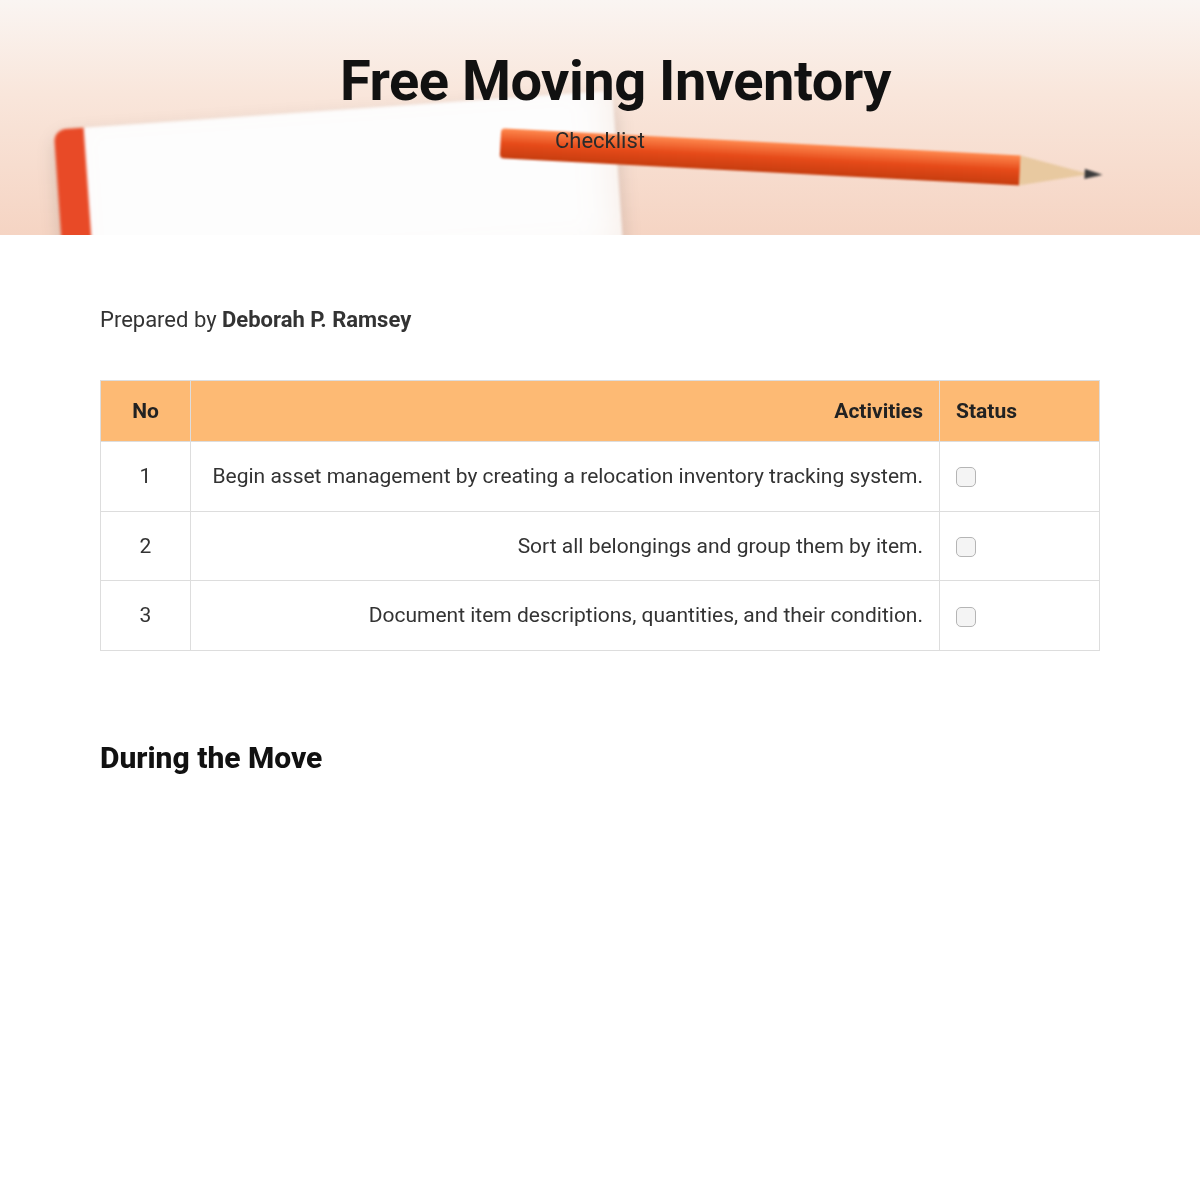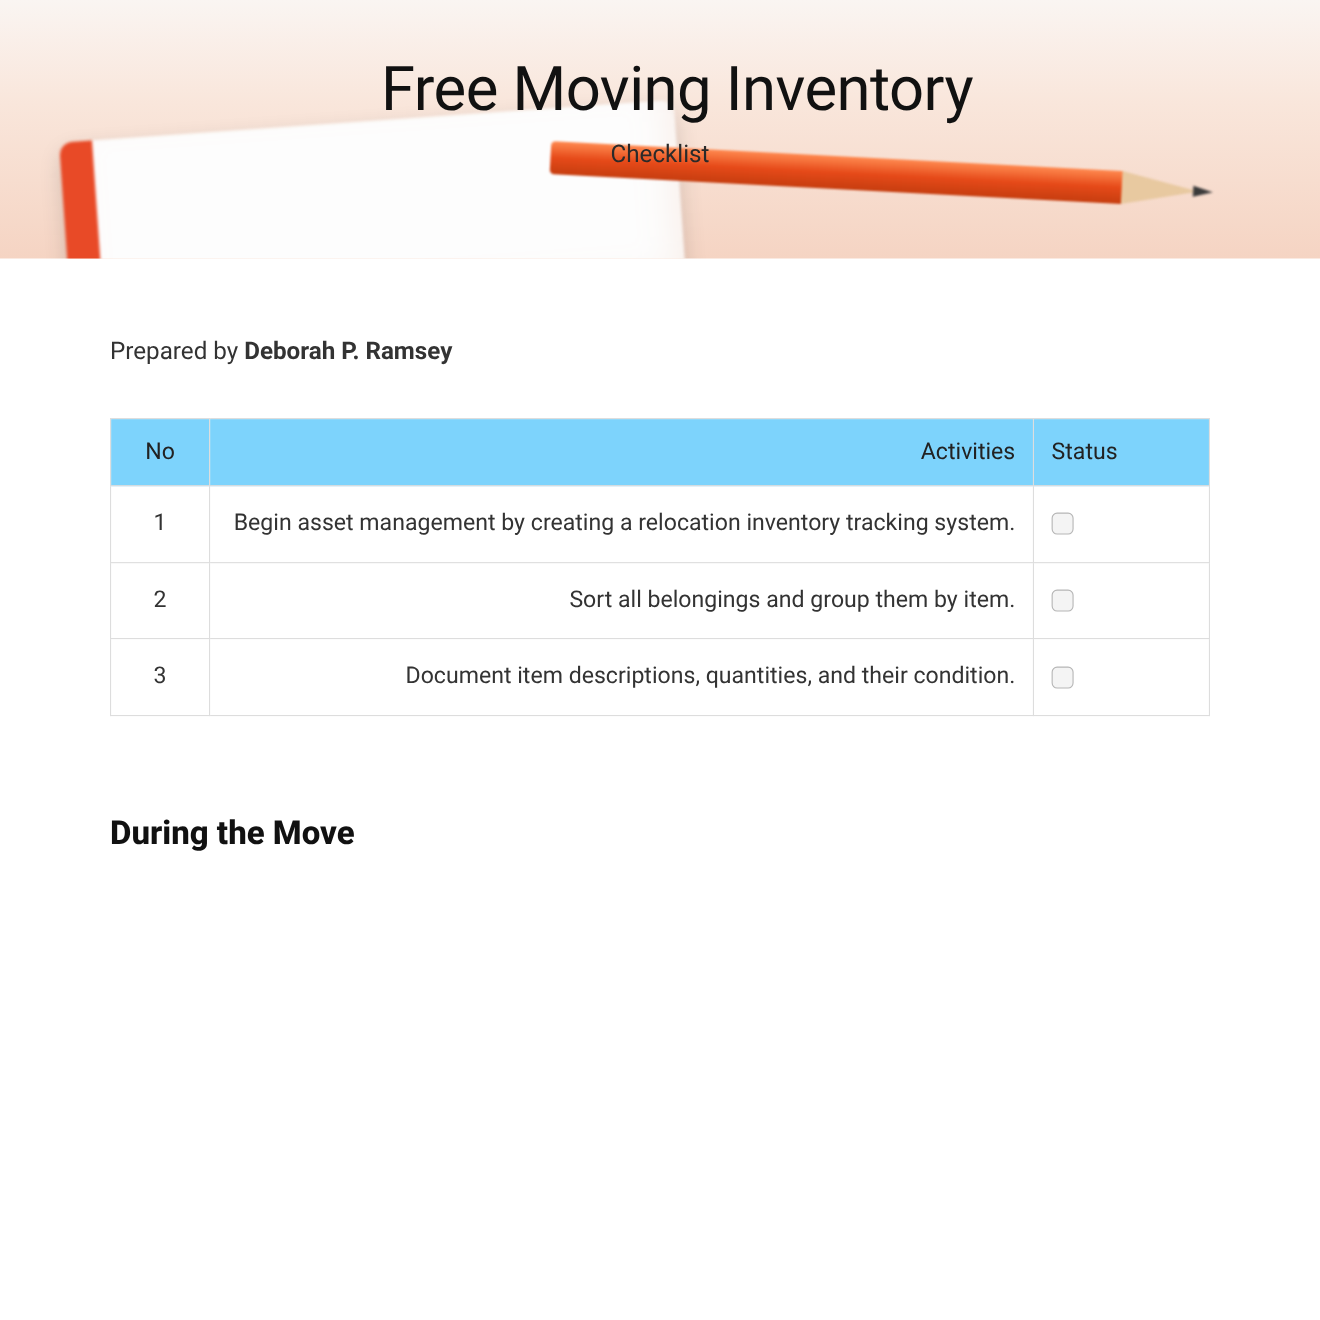--- a/index.html
+++ b/index.html
@@ -71,21 +71,21 @@
     border-bottom: 5px solid transparent;
   }
   .hero-text {
     position: absolute;
     top: 48px;
     left: 0; right: 0;
     text-align: center;
   }
   .hero-title {
     font-size: 56px;
-    font-weight: 400;
+    font-weight: 700;
     letter-spacing: -0.5px;
     color: #111;
     padding-left: 31px;
   }
   .hero-sub {
     font-size: 22px;
     font-weight: 400;
     color: #2a2a2a;
     margin-top: 14px;
   }
@@ -117,23 +117,23 @@
     margin-top: 48px;
     font-size: 21px;
   }
   table.checklist th, table.checklist td {
     border: 1px solid #ddd;
     padding: 18px 16px;
     text-align: right;
     vertical-align: middle;
   }
   table.checklist th {
-    font-weight: 400;
+    font-weight: 700;
     color: #222;
-    background: #7dd3fc;
+    background: #fdba74;
   }
   table.checklist th.col-no, table.checklist td.col-no {
     width: 90px;
     text-align: center;
   }
   table.checklist th.col-status, table.checklist td.col-status {
     width: 160px;
     text-align: left;
   }
   table.checklist td {

